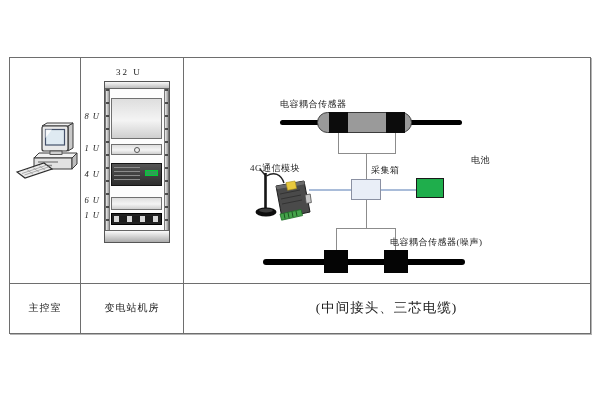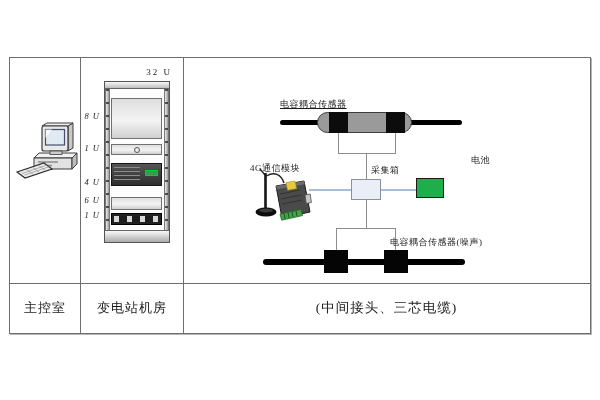--- a/index.html
+++ b/index.html
@@ -6,25 +6,25 @@
   .canvas{position:relative;width:600px;height:400px;background:#fff;overflow:hidden;
           font-family:"Liberation Serif","DejaVu Serif",serif;color:#1a1a1a;}
   .abs{position:absolute;}
 
   
   .frame{left:9px;top:57px;width:580px;height:275px;border:1px solid #6e6e6e;
          box-shadow:1px 1px 0 #b5b5b5;}
   .vline{width:1px;background:#6e6e6e;top:57px;height:276px;}
   .hline{height:1px;background:#6e6e6e;left:9px;width:582px;top:283px;}
 
-  .cell-label{font-size:13px;letter-spacing:1px;text-align:center;top:300px;line-height:16px;}
+  .cell-label{font-size:10px;letter-spacing:1px;text-align:center;top:300px;line-height:16px;}
   .cell-note{font-size:13.5px;}
 
   
-  .rack-title{left:124px;top:67px;width:48px;text-align:right;font-size:9px;letter-spacing:2px;}
+  .rack-title{left:116px;top:67px;width:48px;text-align:left;font-size:9px;letter-spacing:2px;}
   .u-label{left:82px;width:18px;text-align:right;font-size:8.5px;letter-spacing:1px;font-style:italic;}
   .rack{left:104px;top:81px;width:64px;height:160px;background:#fdfdfd;border:1px solid #555;}
   .rack-topbar{left:0;top:0;width:64px;height:6px;
      background:linear-gradient(180deg,#f8f8f8,#bdbdbd);border-bottom:1px solid #666;}
   .rack-botbar{left:0;bottom:0;width:64px;height:11px;
      background:linear-gradient(180deg,#fafafa,#ababab);border-top:1px solid #666;}
   .rail{top:7px;height:141px;width:5px;
      background-image:repeating-linear-gradient(180deg,rgba(45,45,45,.8) 0 2px,rgba(0,0,0,0) 2px 13px),
                       linear-gradient(90deg,#ececec,#9a9a9a);
      border-left:1px solid #777;border-right:1px solid #777;box-sizing:border-box;}
@@ -103,41 +103,41 @@
         <line x1="13" y1="49.5" x2="19" y2="54.2"></line>
         <line x1="19" y1="47.5" x2="25" y2="52.2"></line>
         <line x1="25" y1="45.5" x2="31" y2="50.2"></line>
       </g>
     </svg>
   </div>
 
   <div class="abs rack-title">32 U</div>
   <div class="abs u-label" style="top:111px;">8 U</div>
   <div class="abs u-label" style="top:143px;">1 U</div>
-  <div class="abs u-label" style="top:177px;text-align:right;">4 U</div>
+  <div class="abs u-label" style="top:169px;text-align:right;">4 U</div>
   <div class="abs u-label" style="top:195px;">6 U</div>
   <div class="abs u-label" style="top:210px;">1 U</div>
 
   <div class="abs rack">
     <div class="abs rack-topbar"></div>
     <div class="abs rail rail-l"></div>
     <div class="abs rail rail-r"></div>
     <div class="abs slot slot-light slot-8u"></div>
     <div class="abs slot slot-light slot-1ua"></div>
     <div class="abs dot"></div>
     <div class="abs slot slot-4u"></div>
     <div class="abs vents"></div>
     <div class="abs lcd"></div>
     <div class="abs slot slot-light slot-2u"></div>
     <div class="abs slot slot-1ub"></div>
     <div class="abs seg"></div>
     <div class="abs rack-botbar"></div>
   </div>
 
-  <div class="abs dlabel" style="left:280px;top:98px;text-decoration:underline;">电容耦合传感器</div>
+  <div class="abs dlabel" style="left:280px;top:98px;">电容耦合传感器</div>
 
   <div class="abs cable cable-top"></div>
   <div class="abs capsule"></div>
   <div class="abs blockA"></div>
   <div class="abs blockB"></div>
 
   <div class="abs gline gv" style="left:338px;top:133px;height:21px;"></div>
   <div class="abs gline gv" style="left:395px;top:133px;height:21px;"></div>
   <div class="abs gline gh" style="left:338px;top:153px;width:58px;"></div>
   <div class="abs gline gv" style="left:366px;top:154px;height:74px;"></div>

